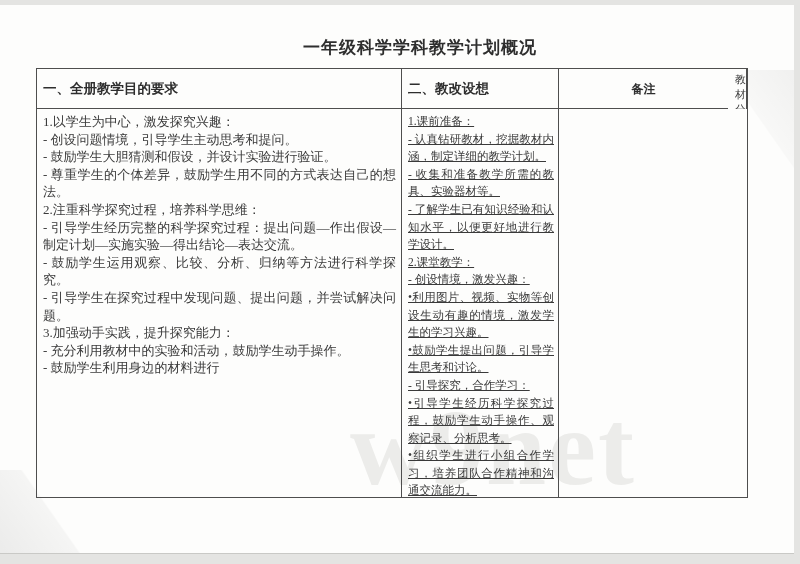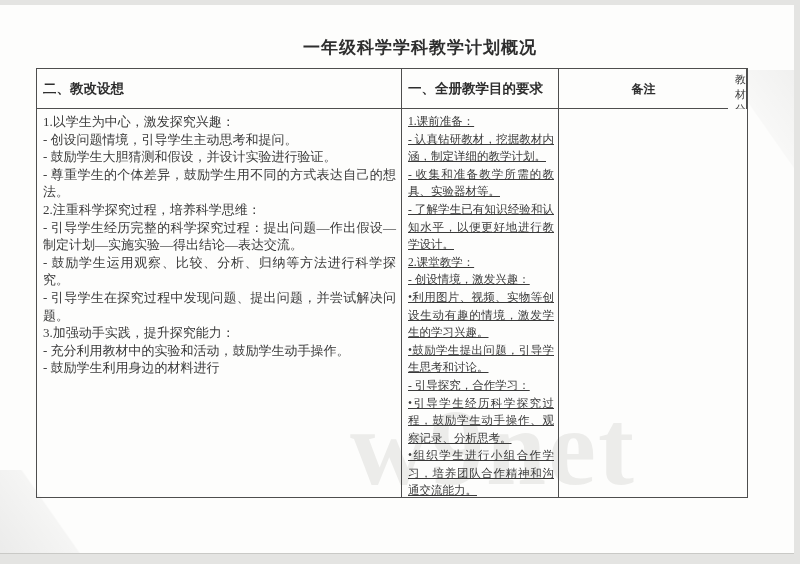--- a/index.html
+++ b/index.html
@@ -54,22 +54,22 @@
 
   <div class="watermark">w9net</div>
 
   <div class="fold-bl"></div>
   <div class="fold-tr"></div>
 
   <div class="doc-title">一年级科学学科教学计划概况</div>
 
   <div class="plan-table">
 
+    <div class="cell hcell">一、全册教学目的要求</div>
     <div class="cell hcell">二、教改设想</div>
-    <div class="cell hcell">一、全册教学目的要求</div>
     <div class="cell hcell remarks lastcol">备注</div>
 
     <div class="cell bodyrow bcell c1">教材分析：
 　　一年级下册教科书由“身边的物体”和“常见的动物”两个单元组成，其中“身边的物体”单元7课，“常见的动物”单元6课，还有两个“科学阅读”内容，两个单元小计13课，原则上每课需1课时来完成教学。
 　　本册教材以“身边的物体”和“常见的动物”两个单元为主线，涵盖了“观察、分类、比较、探究”等科学核心概念。
 　　•第一单元“身边的物体”：
 　　引导学生从观察身边的物体入手，学习从颜色、形状、大小、轻重、形状等多个维度进行观察和描述。通过对物体进行分类和比较，帮助学生建立初步的分类意识和比较思维。重点探究水的特征和流动性，以及物体在水中的沉浮现象，引导学生关注水资源。
 　　•第二单元“常见的动物”：
 　　引导学生观察身边的常见动物，了解其外形特征、生活习性等。通过“给蜗牛建个家”、“动物联欢会”等活动，培养学生关爱动物的意识，以及观察、记录、合作等能力。重点探究动物的食物来源和运动方式，引导学生认识动物与环境的关系。
 单元分析：

